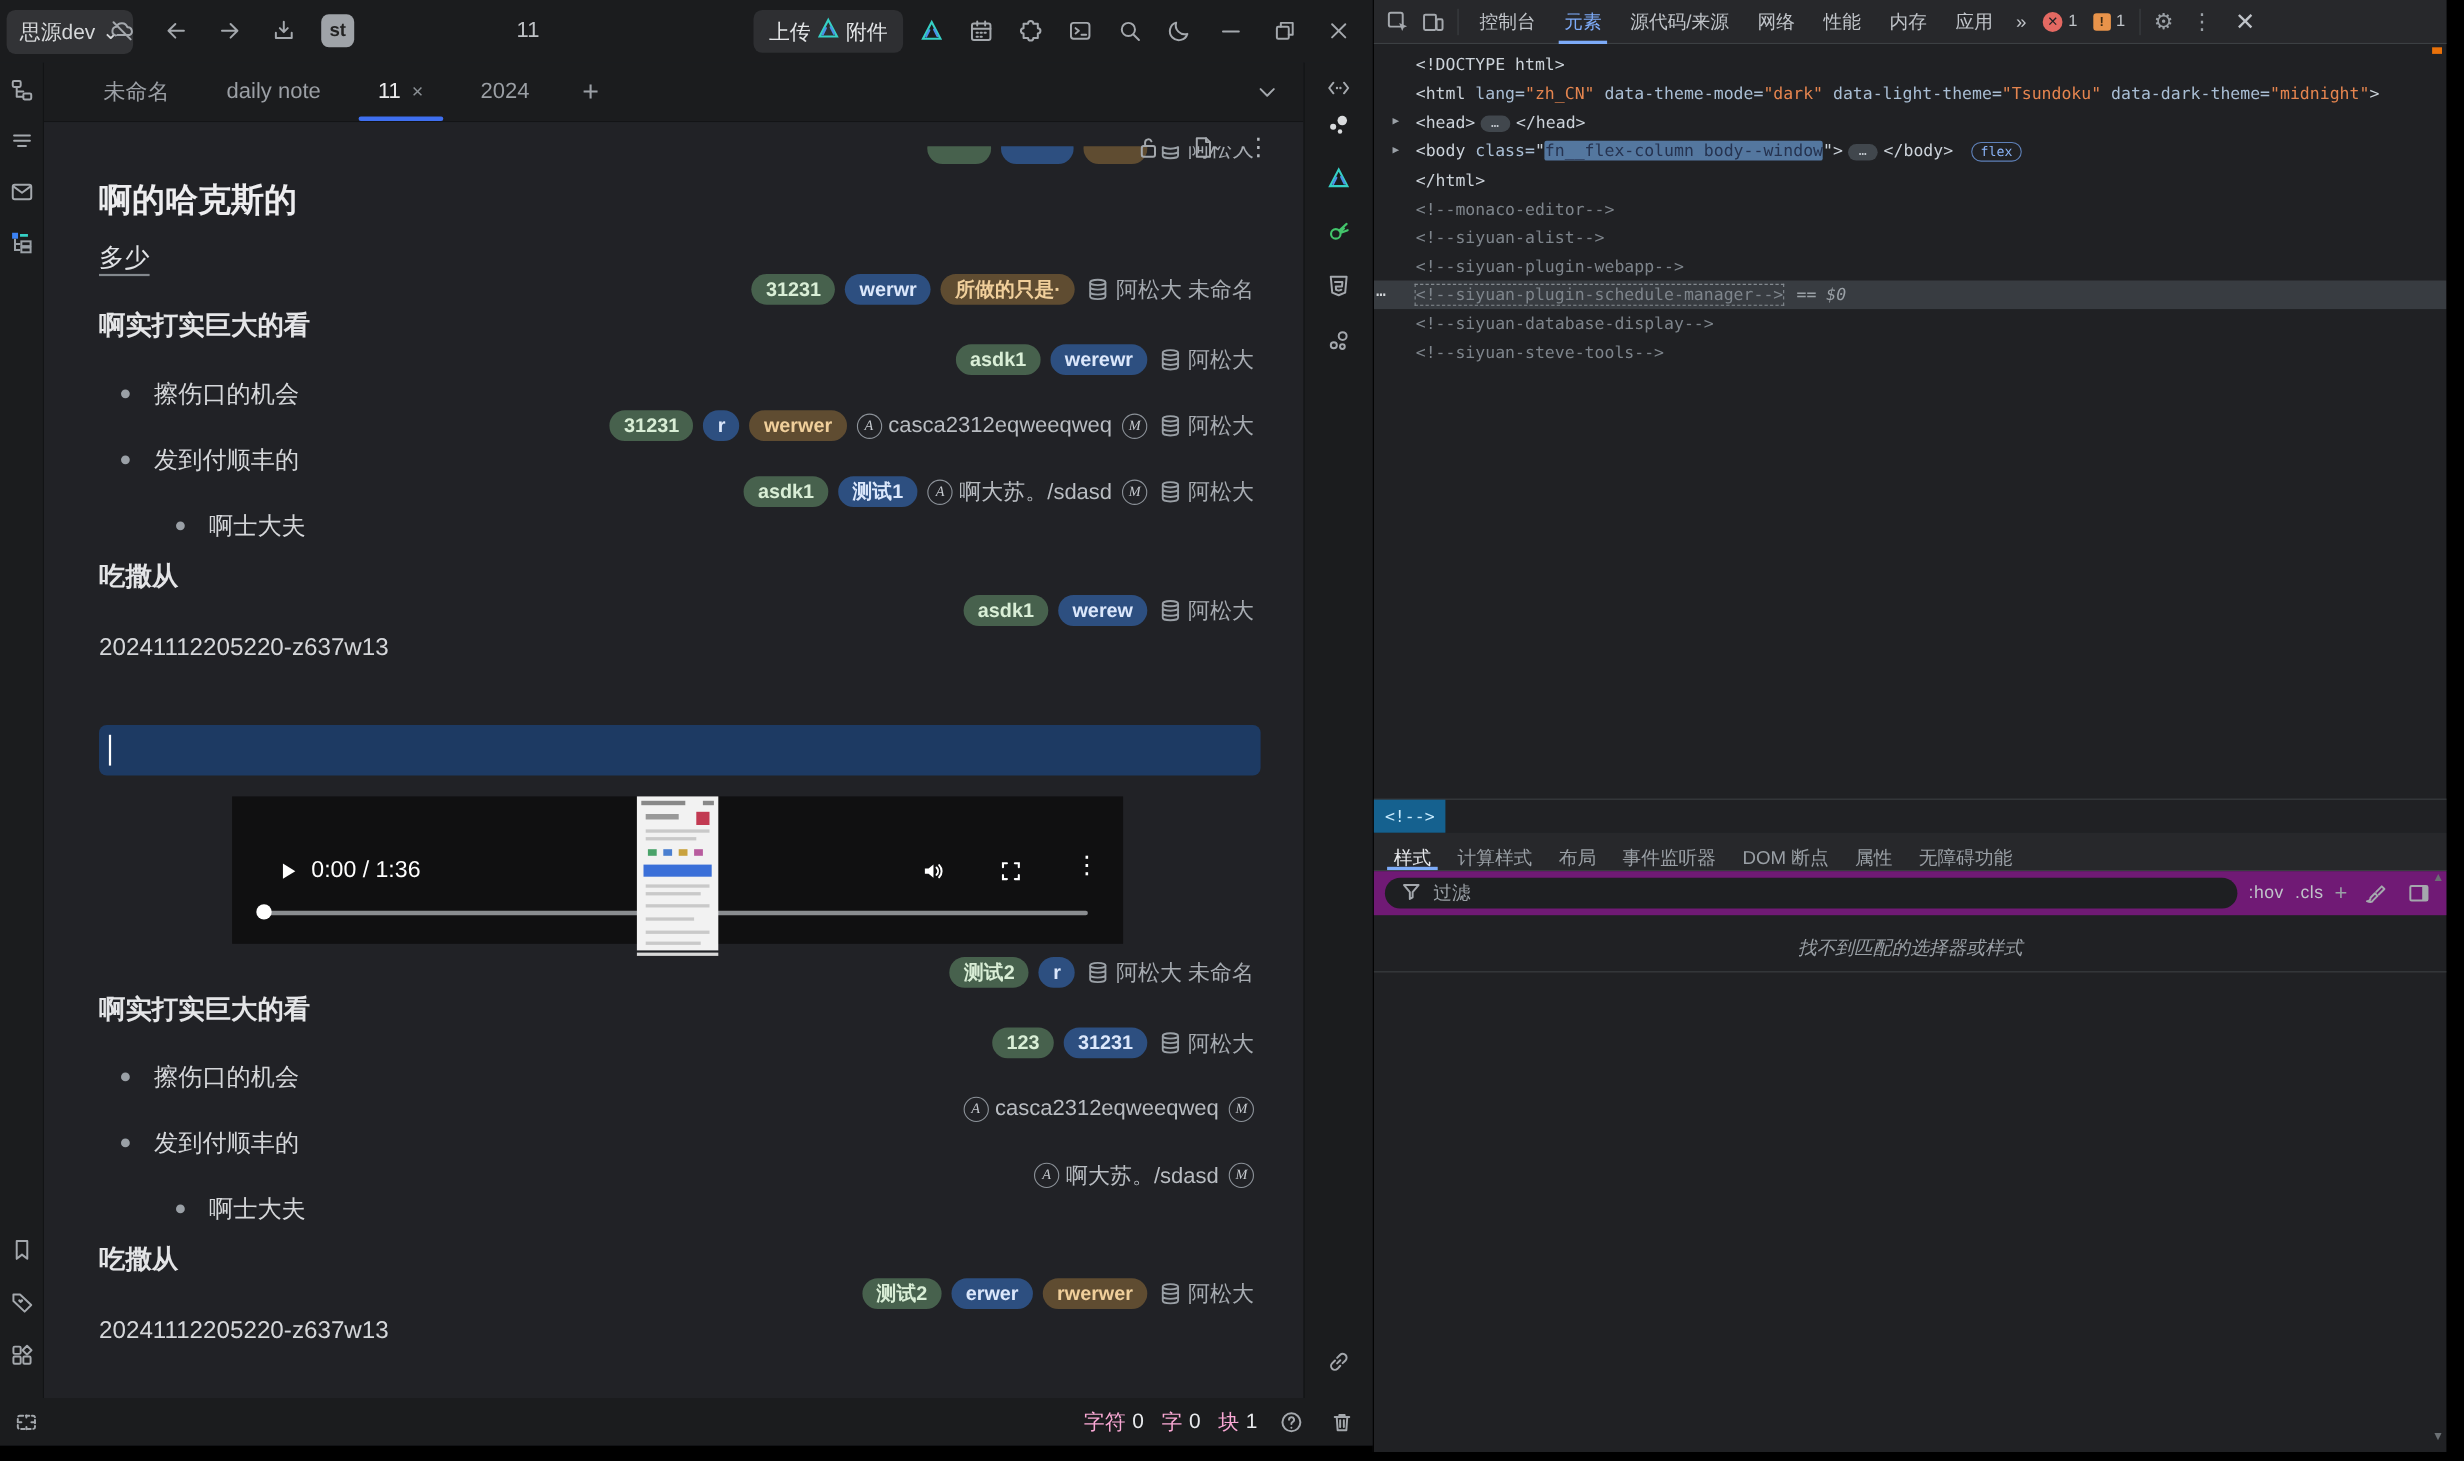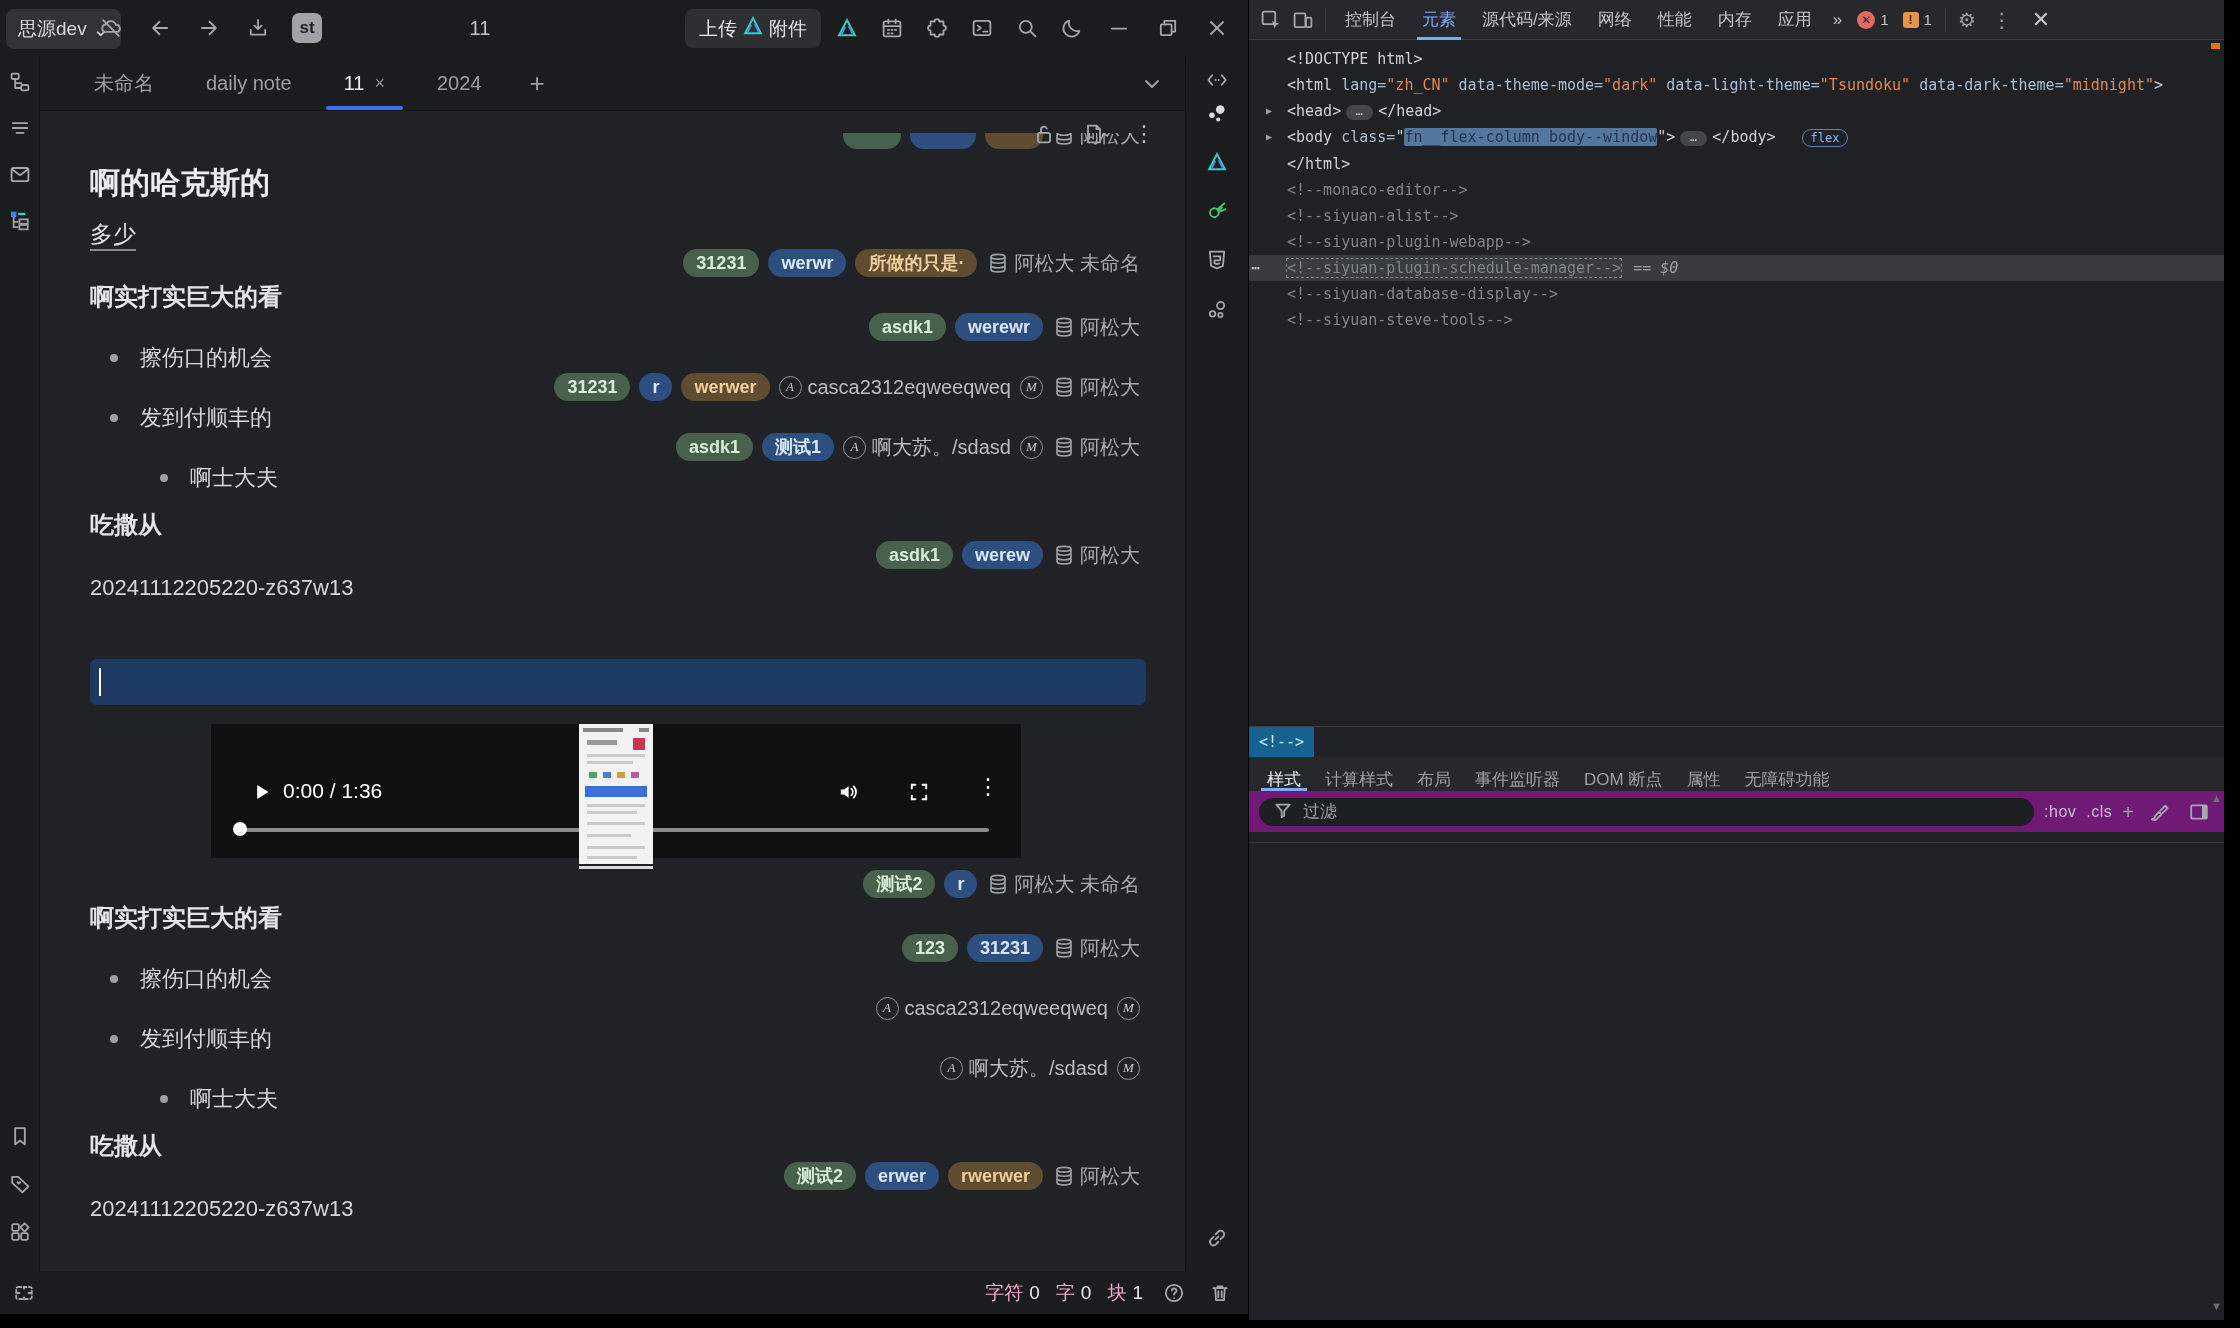--- a/index.html
+++ b/index.html
@@ -115,21 +115,21 @@
   .code-line.selected { background:#383c41; }
   .code-line .arrow { position:absolute; left:17px; top:0; font-size:10px; color:#9aa0a6; }
   .code-line .gutter { position:absolute; left:2px; top:0; color:#d3d7db; letter-spacing:-2px; }
   .tk-base { color:#ccd3da; } .tk-tag { color:#ccd3da; } .tk-attr { color:#a9bed4; }
   .tk-val { color:#e5854f; } .tk-comment { color:#7e858c; }
   .selected .tk-comment { outline:1px dashed #83898f; outline-offset:0px; }
   .tk-eq { color:#9aa0a6; font-style:italic; margin-left:12px; }
   .tk-sel { background:#54779f; color:#263350; border-radius:2px; }
   .dots-pill { display:inline-block; width:27px; height:15px; line-height:13px; text-align:center; border-radius:8px;
                background:#41474d; color:#c3c9cf; font-size:12px; letter-spacing:1px; margin:0 5px; vertical-align:1px; }
-  .flex-badge { border:1px solid #5e80b8; color:#8ab4f8; border-radius:9px; font-size:12px; padding:1px 8px; margin-left:26px; }
+  .flex-badge { border:1px solid #5e80b8; color:#8ab4f8; border-radius:9px; font-size:12px; padding:1px 8px; margin-left:16px; }
 
   .dt-crumbs { height:31px; border-top:1px solid #3c4043; display:flex; align-items:stretch; background:#202124; }
   .crumb-sel { display:flex; align-items:center; padding:0 10px; background:#15618f; color:#c9ecff;
                font:15px "DejaVu Sans Mono",monospace; }
   .dt-style-tabs { height:35px; background:#27282b; border-bottom:1px solid #3c4043; display:flex; align-items:flex-end; padding-left:6px; }
   .st-tab { position:relative; display:flex; align-items:center; padding:0 12px; font-size:17px; color:#9aa0a6; }
   .st-tab.active { color:#e8eaed; }
   .st-tab.active::after { content:""; position:absolute; left:6px; right:6px; bottom:0; height:3px; background:#7dabf8; }
   .dt-filter-row { height:40px; background:#701a75; display:flex; align-items:center; padding:0 10px; gap:10px; }
   .filter-pill { flex:1; height:28px; background:#1e1f22; border-radius:14px; display:flex; align-items:center; gap:8px; padding:0 12px; }
@@ -813,20 +813,21 @@
         </span>
       <span class="icon-btn" id="panel-icon">
           <span class="" style="display: inline-flex; align-items: center; justify-content: center;">
             <svg viewBox="0 0 20 20" fill="none" stroke="#a4a8ad" stroke-width="1.5" stroke-linecap="round" stroke-linejoin="round" style="width: 24px; height: 24px;">
               <rect x="3.5" y="4.5" width="13" height="11" rx="1"></rect>
               <rect x="12.5" y="4.5" width="4" height="11" fill="#a4a8ad" stroke="none"></rect>
             </svg>
           </span>
         </span>
     </div>
+    <div class="dt-empty">找不到匹配的选择器或样式</div>
     <div class="dt-div"></div>
     <div class="dt-scrollcol">
       <div class="sc-tick"></div>
       <div class="sc-up">▲</div>
       <div class="sc-down">▼</div>
     </div>
   </div>
 
 </div>
 

